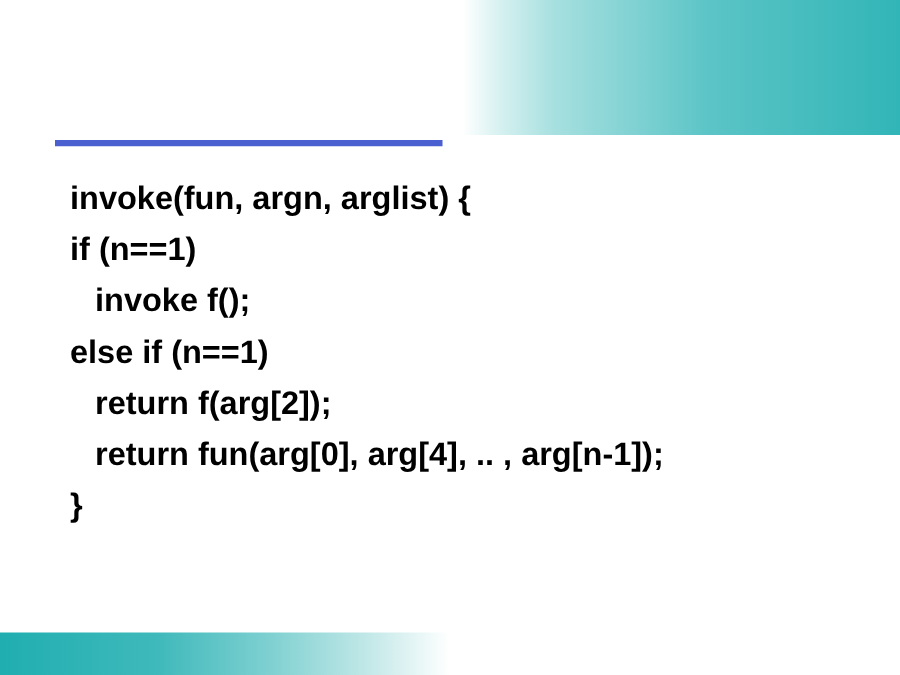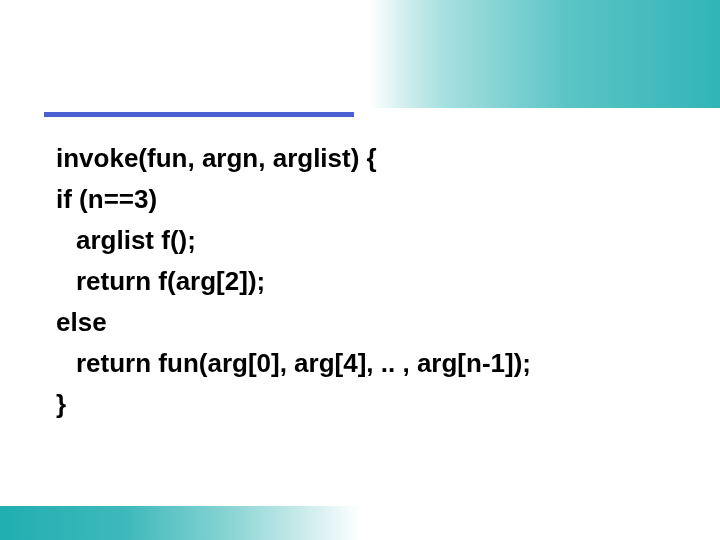--- a/index.html
+++ b/index.html
@@ -72,20 +72,20 @@
 </head>
 <body>
 
 <div class="slide">
   <div class="top-grad"></div>
   <div class="bottom-grad"></div>
   <div class="rule"></div>
 
   <div class="content">
     <div>invoke(fun, argn, arglist) {</div>
-    <div>if (n==3)</div>
-    <div class="indent">arglist f();</div>
+    <div>if (n==1)</div>
+    <div class="indent">invoke f();</div>
+    <div>else if (n==1)</div>
     <div class="indent">return f(arg[2]);</div>
-    <div>else</div>
     <div class="indent">return fun(arg[0], arg[4], .. , arg[n-1]);</div>
     <div>}</div>
   </div>
 </div>
 
 </body></html>

